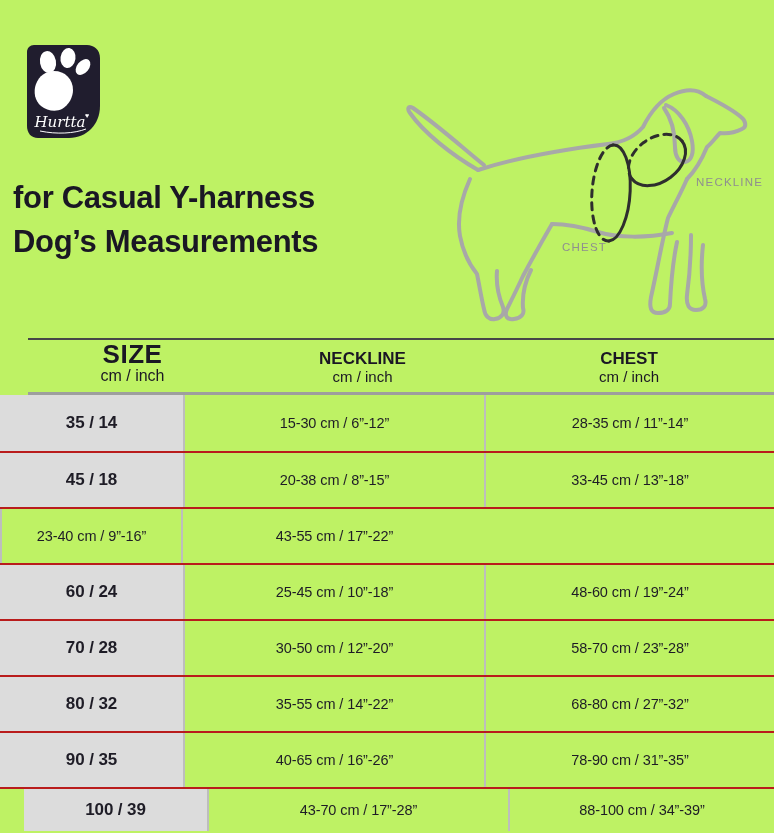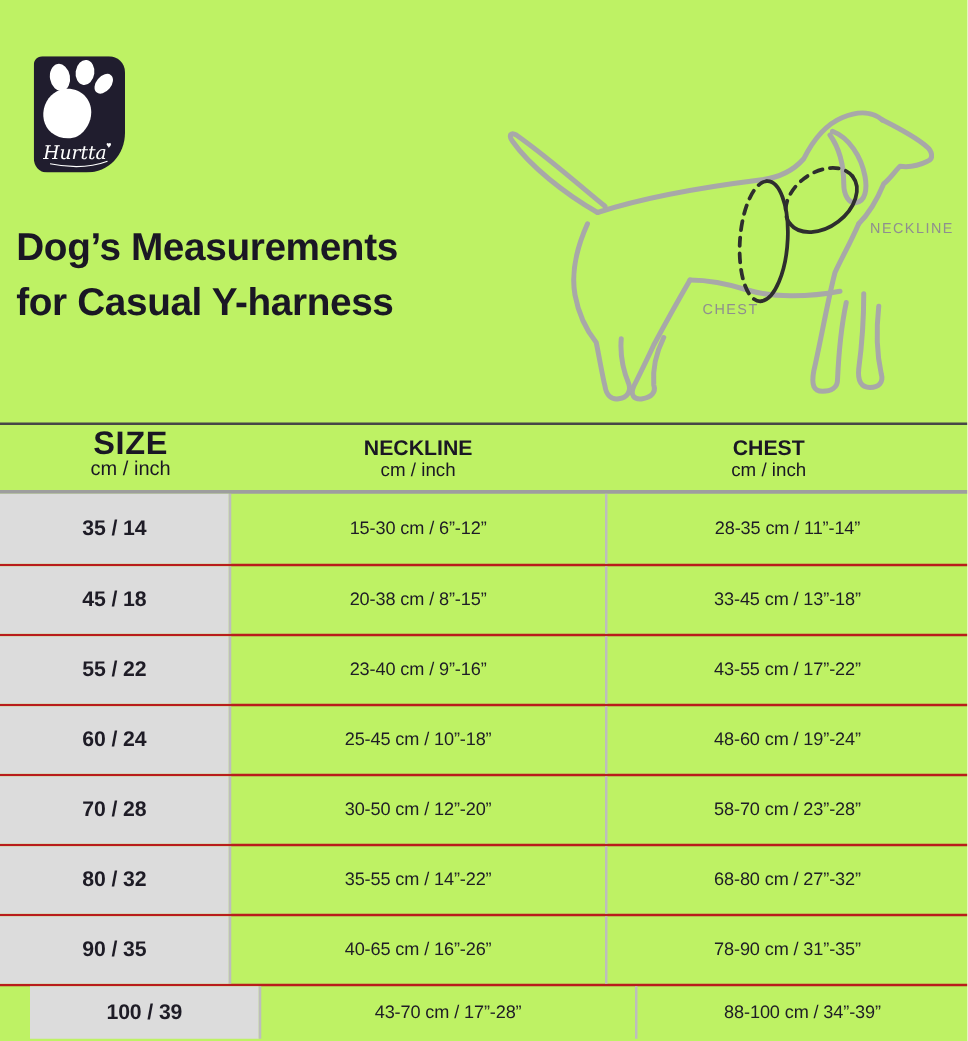--- a/index.html
+++ b/index.html
@@ -14,21 +14,21 @@
 
   
   .title { position:absolute; left:13px; top:176px; font-size:31px; line-height:44px; font-weight:bold; letter-spacing:-0.3px; color:#1a1724; }
 
   
   .diagram { position:absolute; left:400px; top:75px; width:374px; height:250px; }
 
   
   .tbl { position:absolute; left:0; top:338px; width:774px; }
   .thead { display:grid; grid-template-columns:183px 303px 1fr; height:57px; box-sizing:border-box;
-           border-top:2px solid #474747; border-bottom:3px solid #9e9e9e; }
+           border-top:2px solid #474747; border-bottom:3px solid #9e9e9e;margin-left:28px; }
   .th { display:flex; flex-direction:column; justify-content:flex-end; align-items:center; padding-bottom:7px; color:#1a1724; }
   .th-size { padding-left:26px; }
   .th-chest { padding-right:30px; }
   .th-size .th-name { font-size:26px; font-weight:bold; letter-spacing:0.5px; line-height:26px; }
   .th-size .th-unit { font-size:16px; }
   .th-mid .th-name, .th-chest .th-name { font-size:17px; font-weight:bold; line-height:18px; }
   .th-mid .th-unit, .th-chest .th-unit { font-size:15px; }
 
   .tbody { width:774px; }
   .tr { display:grid; grid-template-columns:183px 303px 1fr; height:56px; box-sizing:border-box; }
@@ -54,22 +54,22 @@
       <ellipse cx="41" cy="13" rx="7.5" ry="10" transform="rotate(8 41 13)"></ellipse>
       <ellipse cx="56" cy="22" rx="6" ry="9" transform="rotate(40 56 22)"></ellipse>
       <path d="M27,26 C38,26 46,34 46,45 C46,52 42,60 35,64 C29,67 20,66 14,61 C8,56 6,47 9,39 C12,31 19,26 27,26 Z"></path>
     </g>
     <text x="33" y="82" text-anchor="middle" font-size="15" font-style="italic" font-family="DejaVu Serif, serif" fill="#ffffff">Hurtta</text>
     <text x="58" y="73" font-size="7" fill="#ffffff">♥</text>
     <path d="M13,86 C30,89.5 47,88.5 59,84" stroke="#ffffff" stroke-width="1" fill="none"></path>
   </svg>
 
   <div class="title">
+    <div>for Casual Y-harness</div>
     <div>Dog’s Measurements</div>
-    <div>for Casual Y-harness</div>
   </div>
 
   <svg class="diagram" viewBox="0 0 374 250" aria-hidden="true">
     <g fill="none" stroke="#a8a8a8" stroke-width="4" stroke-linecap="round" stroke-linejoin="round">
 
       <path d="M78,95 C52,80 24,58 10,38 C7,34 8,30 13,33 C40,52 64,74 84,90"></path>
 
       <path d="M78,95 C118,82 168,74 208,69 C226,67 236,60 243,52 C252,34 262,24 274,19 C288,13 299,15 306,21"></path>
 
       <path d="M306,21 C320,28 334,36 341,42 C346,46 347,52 342,54 C334,58 327,59 320,58 C316,62 312,68 307,72 C302,84 295,96 287,104"></path>
@@ -120,21 +120,20 @@
     <div class="td td-chest">28-35 cm / 11”-14”</div>
   </div>
 
   <div class="tr">
     <div class="td td-size">45 / 18</div>
     <div class="td td-neck">20-38 cm / 8”-15”</div>
     <div class="td td-chest">33-45 cm / 13”-18”</div>
   </div>
 
   <div class="tr">
-    <div class="td td-size">55 / 22</div>
     <div class="td td-neck">23-40 cm / 9”-16”</div>
     <div class="td td-chest">43-55 cm / 17”-22”</div>
   </div>
 
   <div class="tr">
     <div class="td td-size">60 / 24</div>
     <div class="td td-neck">25-45 cm / 10”-18”</div>
     <div class="td td-chest">48-60 cm / 19”-24”</div>
   </div>
 

